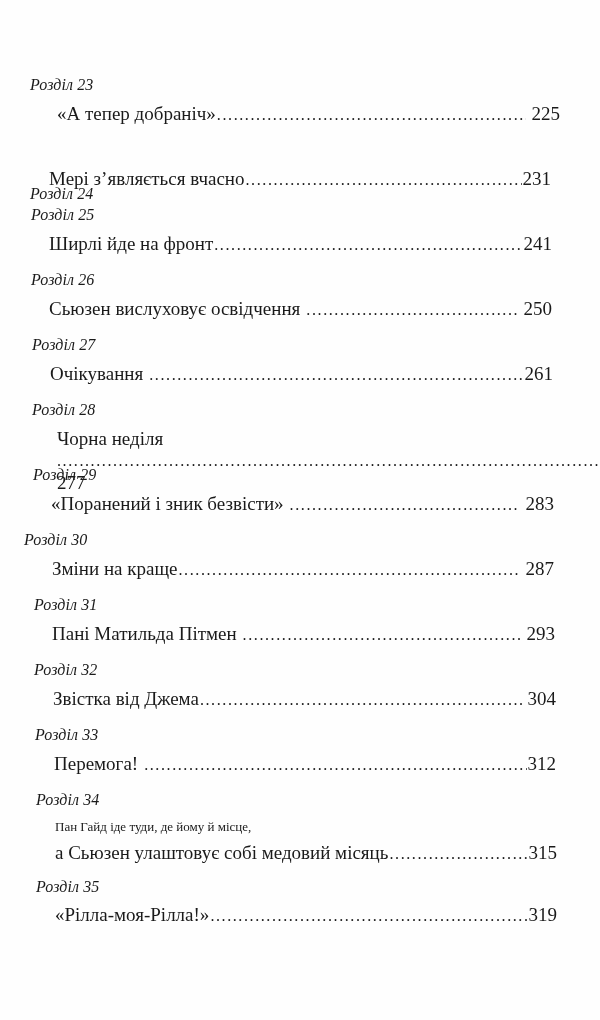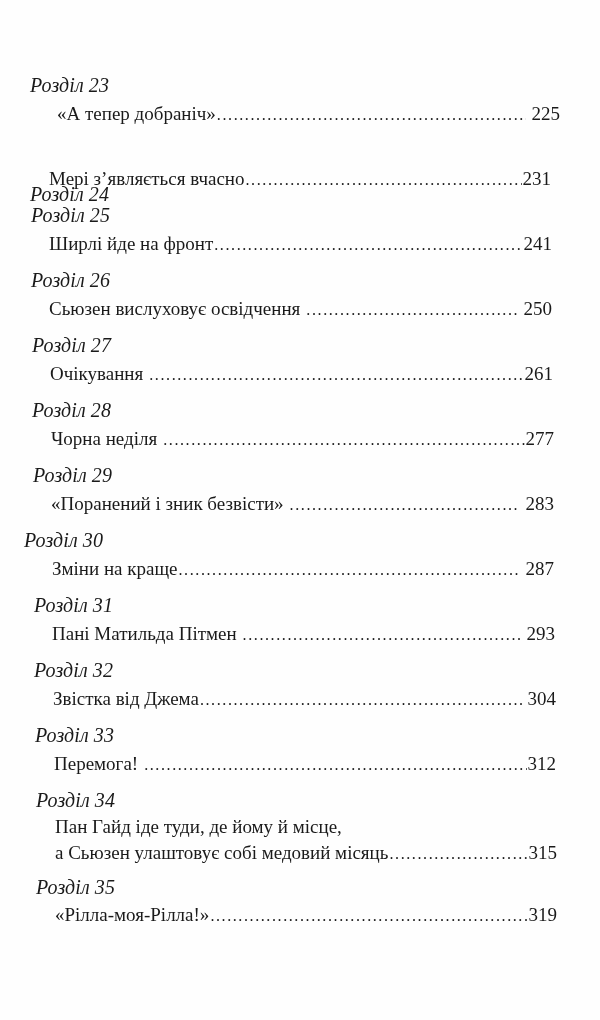--- a/index.html
+++ b/index.html
@@ -22,21 +22,21 @@
       background: #fefefe;
     }
     .entry {
       position: absolute;
       left: 0;
       width: 600px;
     }
     .chapter-heading {
       position: absolute;
       font-style: italic;
-      font-size: 20px;
+      font-size: 16px;
       line-height: 22px;
       white-space: nowrap;
       letter-spacing: 0.1px;
     }
     .title-line {
       position: absolute;
       font-size: 19px;
       line-height: 22px;
       display: flex;
       align-items: baseline;
@@ -58,21 +58,21 @@
     }
     .page-num {
       flex: 0 0 auto;
       text-align: right;
     }
     .page-num.spaced {
       margin-left: 5px;
     }
     .single-line {
       position: absolute;
-      font-size: 19px;
+      font-size: 13px;
       line-height: 22px;
       white-space: nowrap;
     }
   </style>
 </head>
 <body>
 
 <div class="page">
 
   <div class="entry" style="top:74px;">
@@ -115,21 +115,21 @@
     <div class="chapter-heading" style="left:32px; top:0;">Розділ 27</div>
     <div class="title-line" style="left:50px; top:29px; width:503px;">
       <span class="title-text">Очікування</span>
       <span class="leader" style="margin-left:6px;"></span>
       <span class="page-num">261</span>
     </div>
   </div>
 
   <div class="entry" style="top:399px;">
     <div class="chapter-heading" style="left:32px; top:0;">Розділ 28</div>
-    <div class="title-line" style="left:51px; top:29px; width:503px;">
+    <div class="title-line" style="left:51px; top:29px; width:503px;flex-direction:column;">
       <span class="title-text">Чорна неділя</span>
       <span class="leader" style="margin-left:6px;"></span>
       <span class="page-num">277</span>
     </div>
   </div>
 
   <div class="entry" style="top:464px;">
     <div class="chapter-heading" style="left:33px; top:0;">Розділ 29</div>
     <div class="title-line" style="left:51px; top:29px; width:503px;">
       <span class="title-text">«Поранений і зник безвісти»</span>

